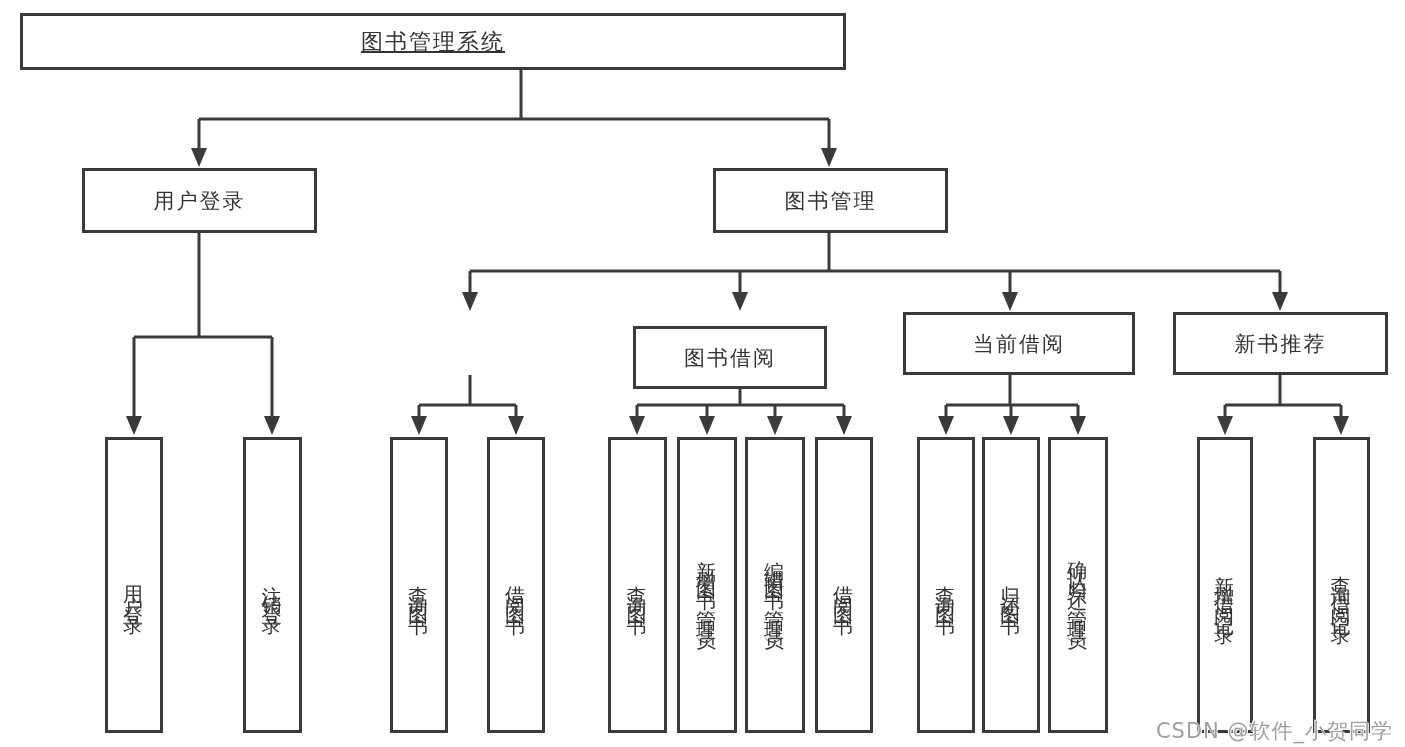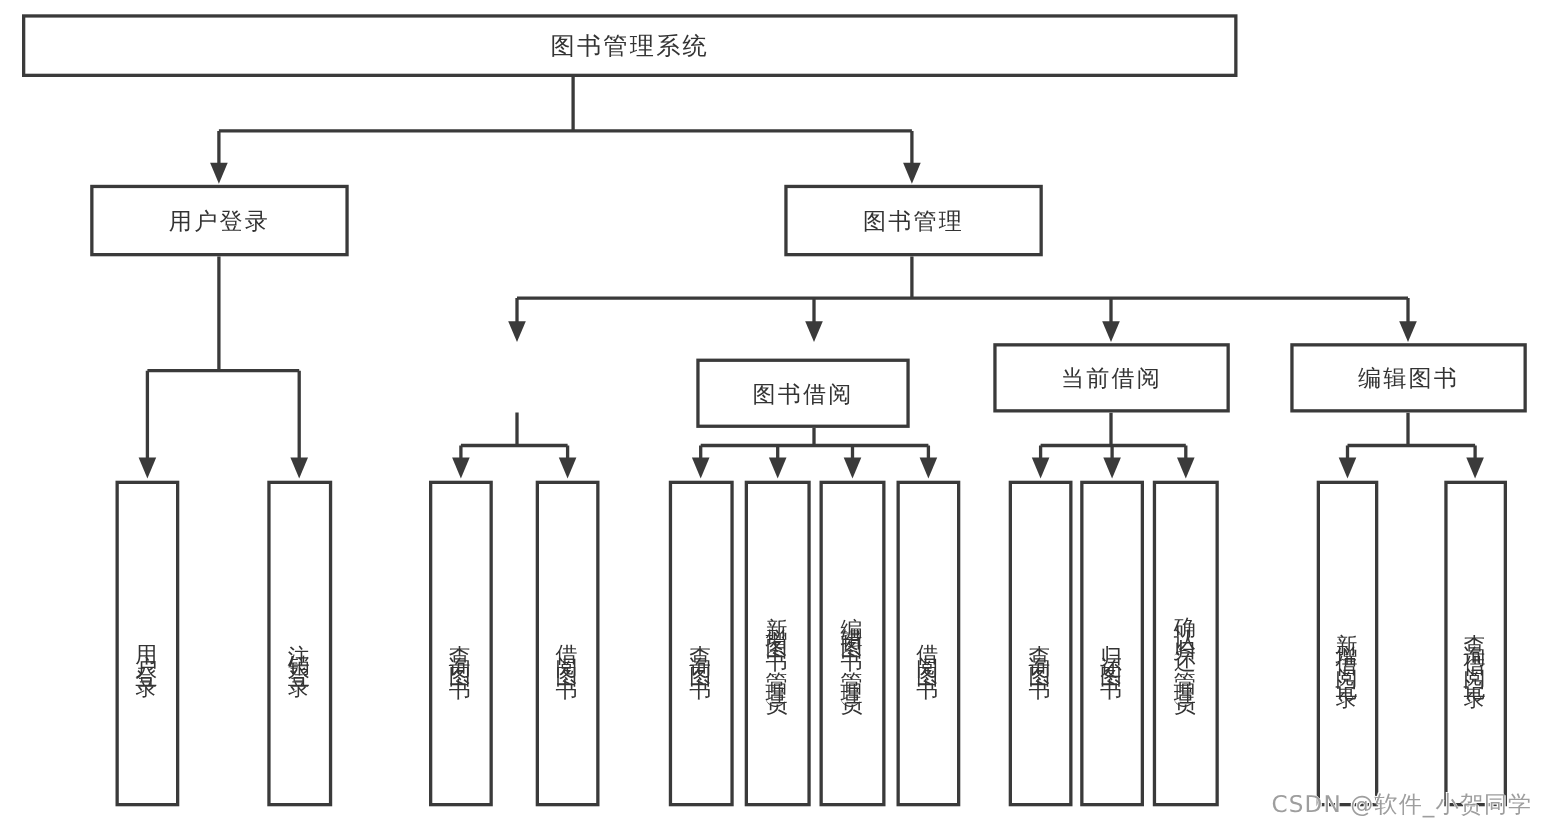--- a/index.html
+++ b/index.html
@@ -79,39 +79,39 @@
       <polygon points="775,435 767,416 783,416"></polygon>
       <polygon points="844,435 836,416 852,416"></polygon>
       <polygon points="946,435 938,416 954,416"></polygon>
       <polygon points="1011,435 1003,416 1019,416"></polygon>
       <polygon points="1078,435 1070,416 1086,416"></polygon>
       <polygon points="1225,435 1217,416 1233,416"></polygon>
       <polygon points="1341,435 1333,416 1349,416"></polygon>
     </g>
   </svg>
 
-  <div class="node" style="left:20px;top:13px;width:1105px;height:57px;">
+  <div class="node" style="left:20px;top:13px;width:826px;height:57px;text-decoration:underline;">
     <span class="h-label root-label">图书管理系统</span>
   </div>
 
   <div class="node" style="left:82px;top:168px;width:235px;height:65px;">
     <span class="h-label">用户登录</span>
   </div>
   <div class="node" style="left:713px;top:168px;width:235px;height:65px;">
     <span class="h-label">图书管理</span>
   </div>
 
   <div class="node" style="left:633px;top:326px;width:194px;height:63px;">
     <span class="h-label">图书借阅</span>
   </div>
-  <div class="node" style="left:903px;top:312px;width:215px;height:63px;">
+  <div class="node" style="left:903px;top:312px;width:232px;height:63px;">
     <span class="h-label">当前借阅</span>
   </div>
   <div class="node" style="left:1173px;top:312px;width:215px;height:63px;">
-    <span class="h-label">编辑图书</span>
+    <span class="h-label">新书推荐</span>
   </div>
 
   <div class="node leaf" style="left:105px;top:437px;width:58px;height:296px;">
     <span class="v-label">用户登录</span>
   </div>
   <div class="node leaf" style="left:243px;top:437px;width:59px;height:296px;">
     <span class="v-label">注销登录</span>
   </div>
 
   <div class="node leaf" style="left:390px;top:437px;width:58px;height:296px;">

